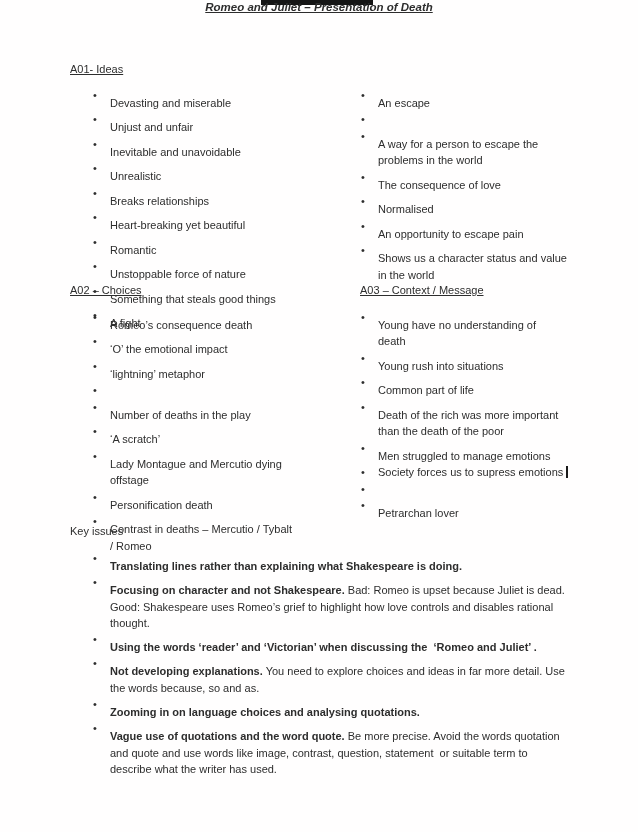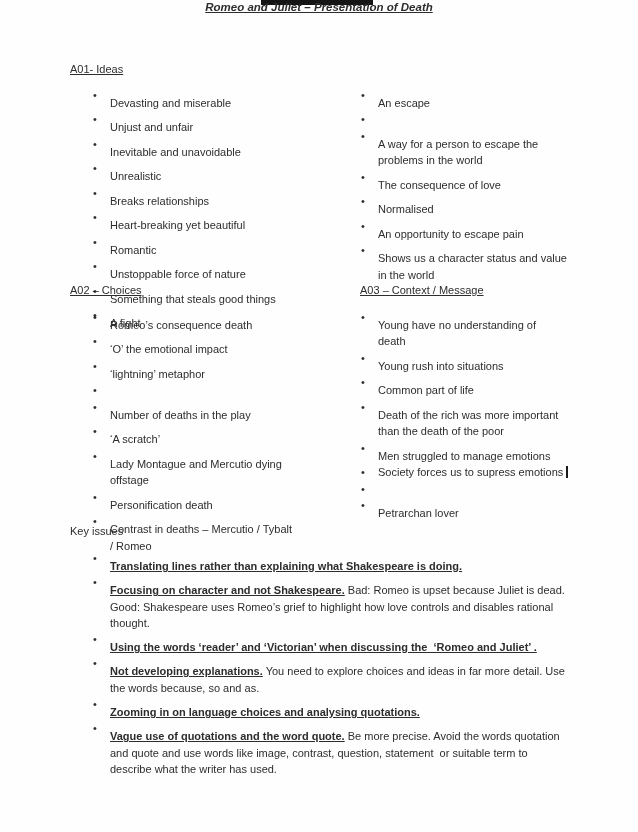--- a/index.html
+++ b/index.html
@@ -15,21 +15,21 @@
     font-weight:bold; font-style:italic; text-decoration:underline;
     font-size:11.5px;
   }
   .heading { font-weight:normal; text-decoration:underline; font-size:11px; }
   .plain-label { font-size:11px; }
   ul.blist { list-style:none; margin:0; padding:0; }
   ul.blist li { display:flex; line-height:16.45px; }
   ul.keylist li { line-height:16.3px; }
   .blt { flex:0 0 22px; padding-left:5px; box-sizing:border-box; }
   .txt { white-space:pre-line;margin-top:8px; }
-  .bu { font-weight:bold; text-decoration:underline; }
+  .bu { font-weight:bold; }
   .caret {
     display:inline-block; width:1.5px; height:12px; background:#1a1a1a;
     margin-left:3px; vertical-align:-2px;
   }
 </style>
 </head>
 <body>
 
 <div class="page">
 

